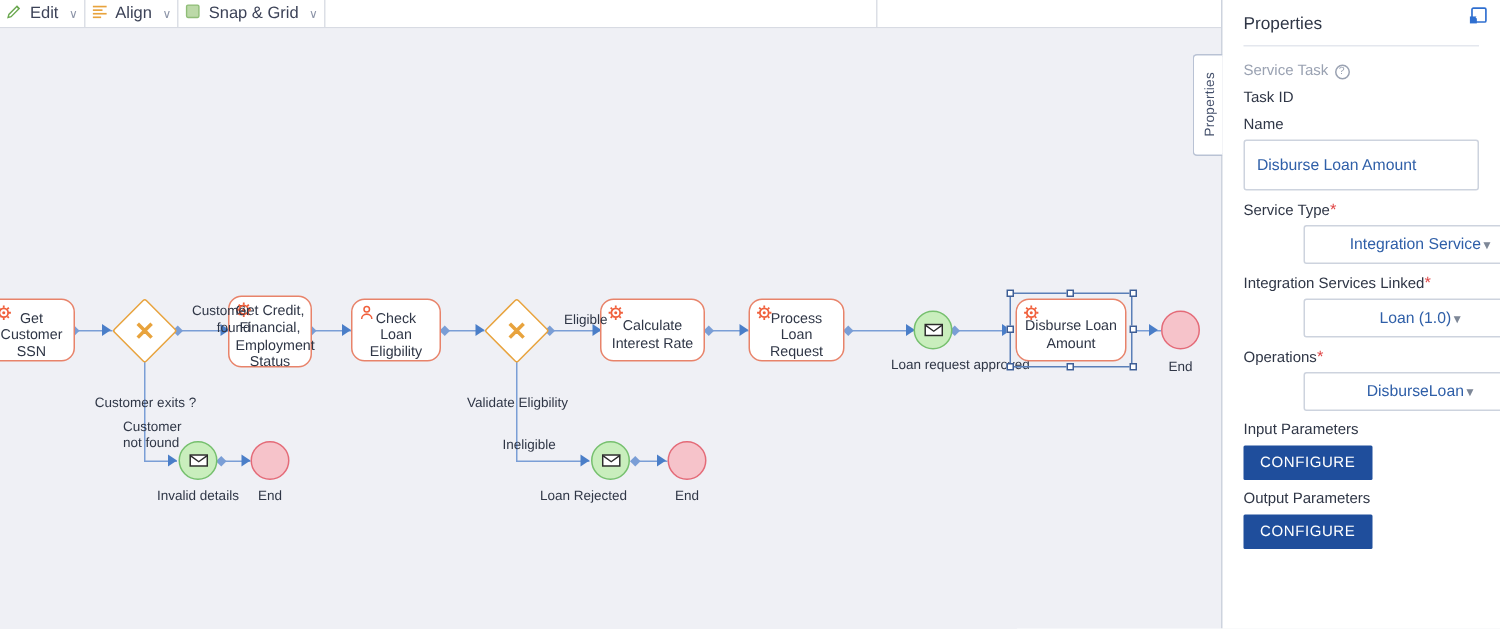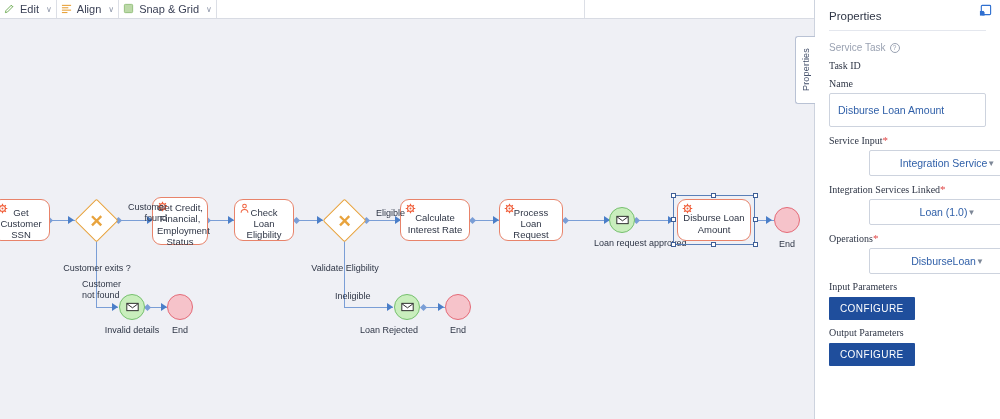--- a/index.html
+++ b/index.html
@@ -139,21 +139,21 @@
     cursor:pointer;
   }
   #expand-ic svg{ display:block; }
 
   .subhead{ margin-top:11px; font-size:10px; color:#9aa2b2; display:flex; align-items:center; gap:4px;}
   .qm{
     display:inline-block; width:10px; height:10px; border-radius:50%;
     border:1px solid #9aa2b2; color:#9aa2b2; font-size:7px;
     line-height:8px; text-align:center;
   }
-  .flabelp{ margin-top:7px; font-size:10px; color:#2f3646;font-family:Liberation Serif, serif; }
+  .flabelp{ margin-top:7px; font-size:10px; color:#2f3646; }
   .req{ color:#e04646; font-size:11px; }
 
   .fld{
     margin-top:4px; width:100%; height:26px;
     border:1px solid #cdd3de; border-radius:2px;
     background:#ffffff; color:#2f5fa8; font-size:10.5px;
     padding:0 8px; display:flex; align-items:center;
     font-family:"Liberation Sans", sans-serif;
   }
   .fld.disabled{ background:#ececec; border-color:#dcdcdc; color:#a0a4ad; }
@@ -421,21 +421,21 @@
     <span>Service Task</span>
     <span class="qm">?</span>
   </div>
 
   <div class="flabelp">Task ID</div>
 
   <div class="flabelp">Name</div>
   <div class="fld tall">Disburse Loan Amount</div>
 
   <div class="flabelp">
-    <span>Service Input</span><span class="req">*</span>
+    <span>Service Type</span><span class="req">*</span>
   </div>
   <div class="fld sel">
     <span>Integration Service</span>
     <span class="cv">▼</span>
   </div>
 
   <div class="flabelp">
     <span>Integration Services Linked</span><span class="req">*</span>
   </div>
   <div class="fld sel">

